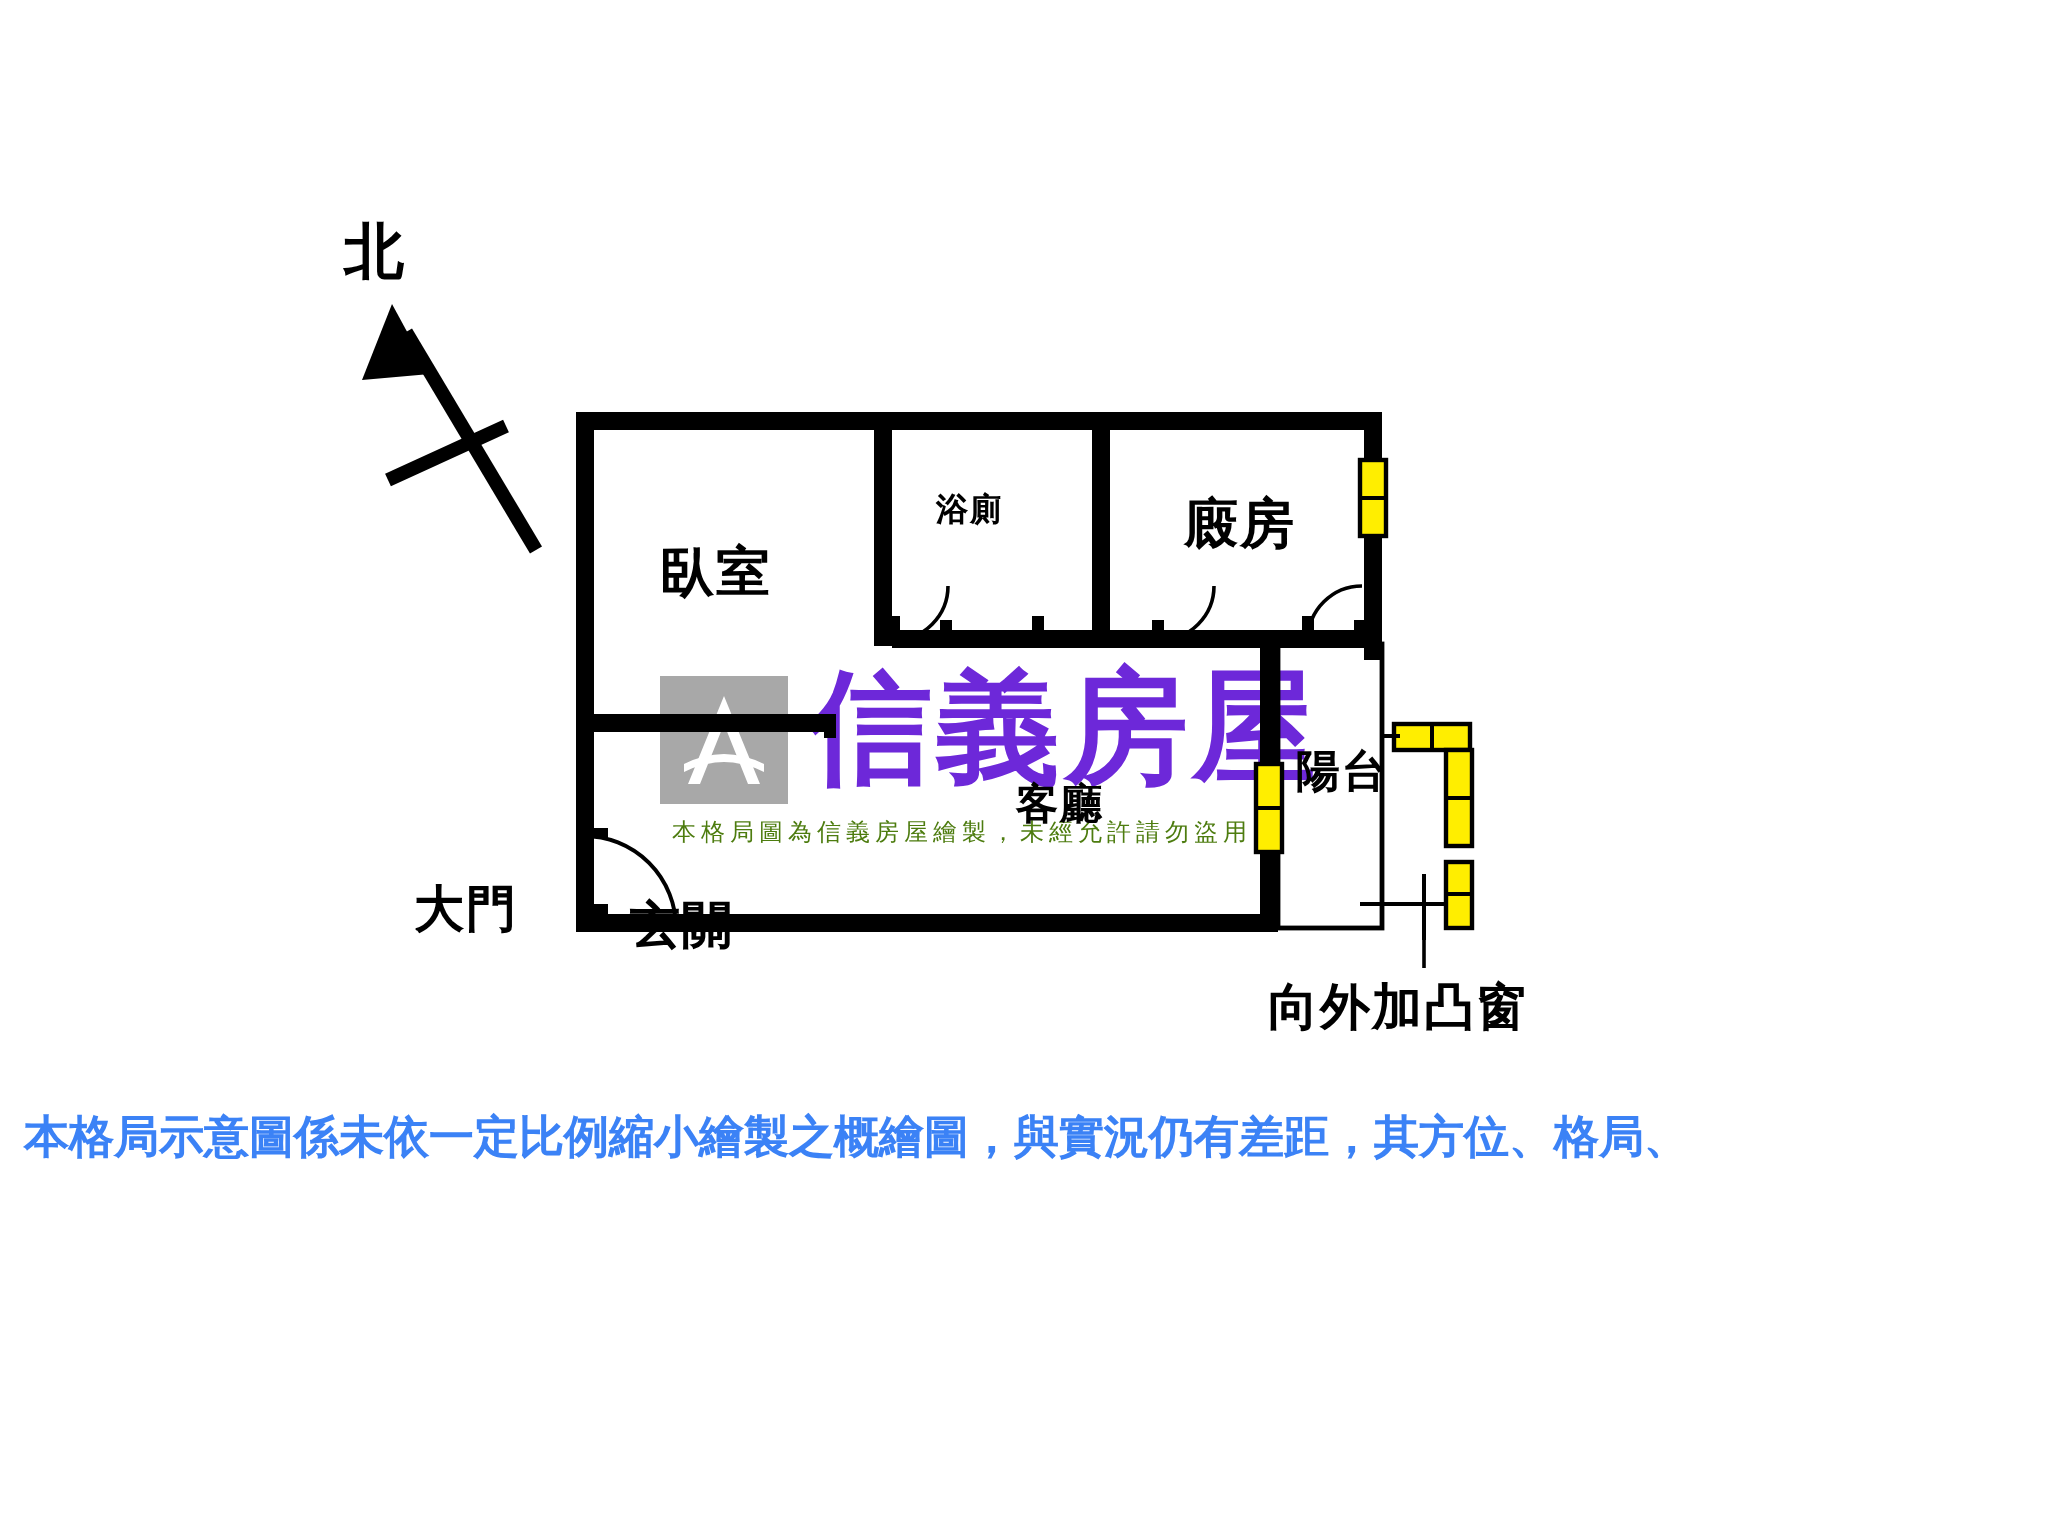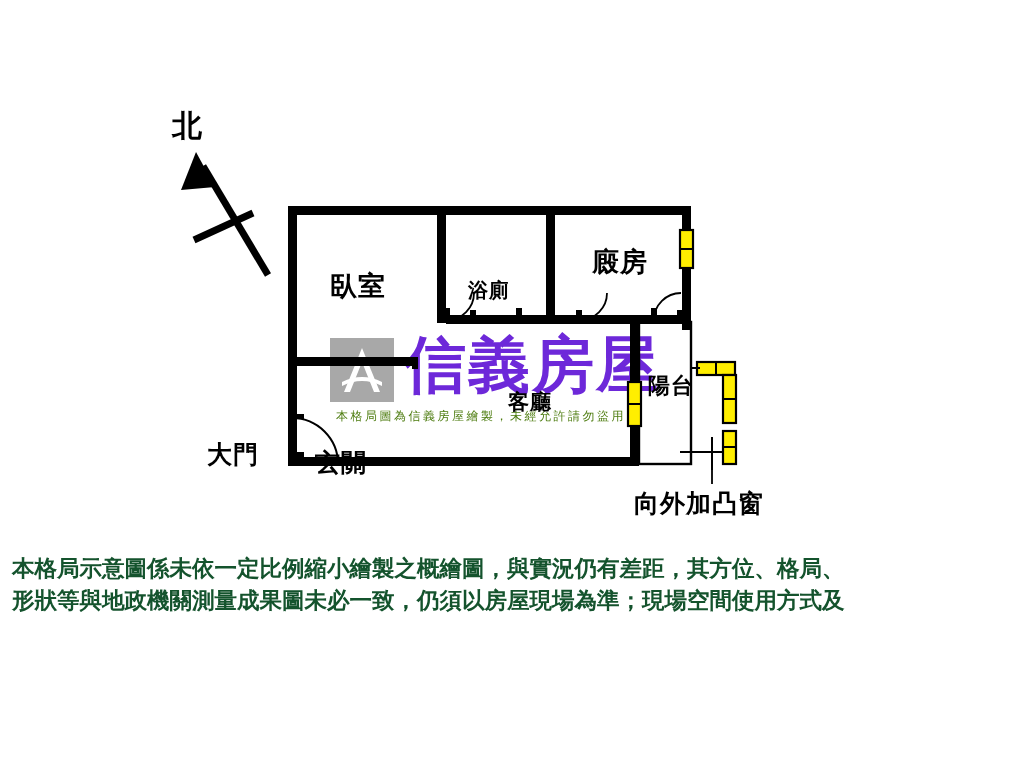--- a/index.html
+++ b/index.html
@@ -35,21 +35,21 @@
   }
   .room-label {
     position: absolute;
     font-family: "Liberation Serif", "DejaVu Serif", serif;
     font-weight: 700;
     color: #000;
     white-space: nowrap;
     letter-spacing: 1px;
   }
   .lbl-bedroom  { left: 330px; top: 268px; font-size: 27px; }
-  .lbl-bath     { left: 468px; top: 245px; font-size: 20px; margin-top: 32px; }
+  .lbl-bath     { left: 468px; top: 245px; font-size: 16px; }
   .lbl-kitchen  { left: 592px; top: 244px; font-size: 27px; text-align: center; }
   .lbl-living   { left: 508px; top: 388px; font-size: 21px; }
   .lbl-balcony  { left: 647px; top: 375px; font-size: 22px; line-height: 1.0; width: 48px; text-align: center; }
   .lbl-foyer    { left: 315px; top: 446px; font-size: 25px; }
   .lbl-maindoor { left: 207px; top: 438px; font-size: 25px; }
   .lbl-baywin   { left: 634px; top: 487px; font-size: 25px; }
   .lbl-north    { left: 172px; top: 106px; font-size: 30px; font-weight: 700; }
 
   
   #watermark {
@@ -101,21 +101,21 @@
 
   #disclaimer {
     position: absolute;
     left: 12px;
     top: 553px;
     width: 1000px;
     font-size: 22.5px;
     font-weight: 700;
     line-height: 1.42;
     font-family: "Liberation Serif", "DejaVu Serif", serif;
-    color: #14532d;
+    color: #3b82f6;
     letter-spacing: 0px;
     text-align: justify;
   }
   #disclaimer p { margin: 0; padding: 0; }
 </style>
 </head>
 <body>
 
 <div id="page">
 
@@ -251,16 +251,15 @@
     <div class="room-label lbl-living">客廳</div>
     <div class="room-label lbl-balcony">陽台</div>
     <div class="room-label lbl-foyer">玄關</div>
     <div class="room-label lbl-maindoor">大門</div>
     <div class="room-label lbl-baywin">向外加凸窗</div>
 
   </div>
 
   <div id="disclaimer">
     <p>本格局示意圖係未依一定比例縮小繪製之概繪圖，與實況仍有差距，其方位、格局、</p>
-    <p>形狀等與地政機關測量成果圖未必一致，仍須以房屋現場為準；現場空間使用方式及</p>
   </div>
 
 </div>
 
 </body></html>

